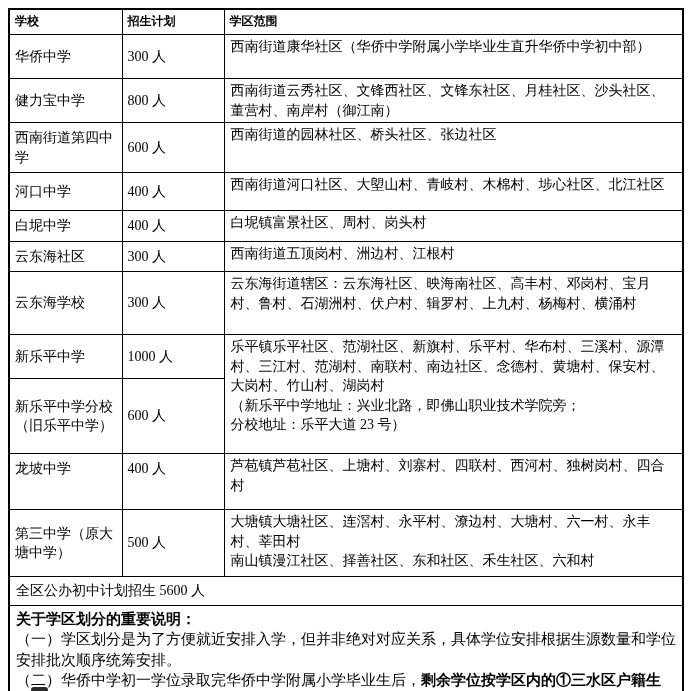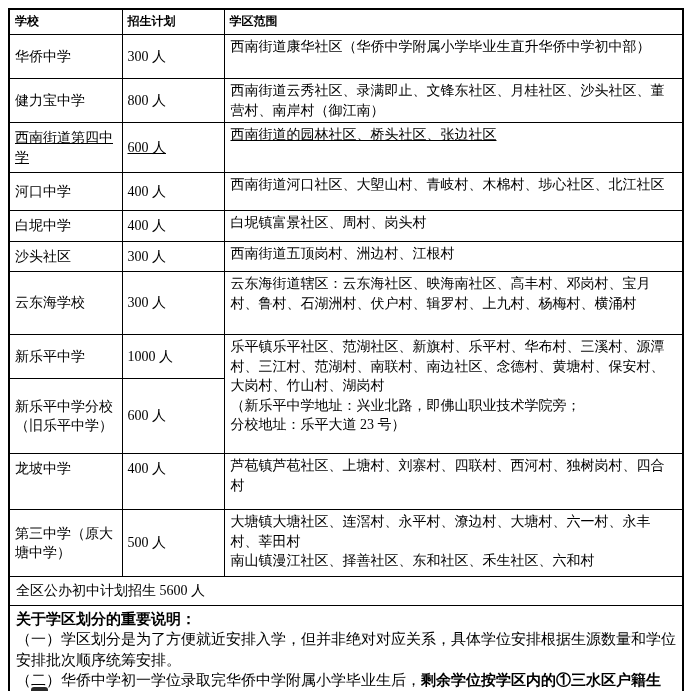--- a/index.html
+++ b/index.html
@@ -61,43 +61,43 @@
 
   <tr style="height:44px;">
     <td>华侨中学</td>
     <td class="plan">300 人</td>
     <td class="district">西南街道康华社区（华侨中学附属小学毕业生直升华侨中学初中部）</td>
   </tr>
 
   <tr style="height:44px;">
     <td>健力宝中学</td>
     <td class="plan">800 人</td>
-    <td class="district">西南街道云秀社区、录满即止、文锋东社区、月桂社区、沙头社区、董营村、南岸村（御江南）</td>
+    <td class="district">西南街道云秀社区、文锋西社区、文锋东社区、月桂社区、沙头社区、董营村、南岸村（御江南）</td>
   </tr>
 
-  <tr style="height:37px;text-decoration:underline;">
+  <tr style="height:37px;">
     <td>西南街道第四中学</td>
     <td class="plan">600 人</td>
     <td class="district">西南街道的园林社区、桥头社区、张边社区</td>
   </tr>
 
   <tr style="height:38px;">
     <td>河口中学</td>
     <td class="plan">400 人</td>
     <td class="district">西南街道河口社区、大塱山村、青岐村、木棉村、埗心社区、北江社区</td>
   </tr>
 
   <tr style="height:21px;">
     <td>白坭中学</td>
     <td class="plan">400 人</td>
     <td class="district">白坭镇富景社区、周村、岗头村</td>
   </tr>
 
   <tr style="height:21px;">
-    <td>沙头社区</td>
+    <td>云东海社区</td>
     <td class="plan">300 人</td>
     <td class="district">西南街道五顶岗村、洲边村、江根村</td>
   </tr>
 
   <tr style="height:63px;">
     <td>云东海学校</td>
     <td class="plan">300 人</td>
     <td class="district">云东海街道辖区：云东海社区、映海南社区、高丰村、邓岗村、宝月村、鲁村、石湖洲村、伏户村、辑罗村、上九村、杨梅村、横涌村</td>
   </tr>
 

